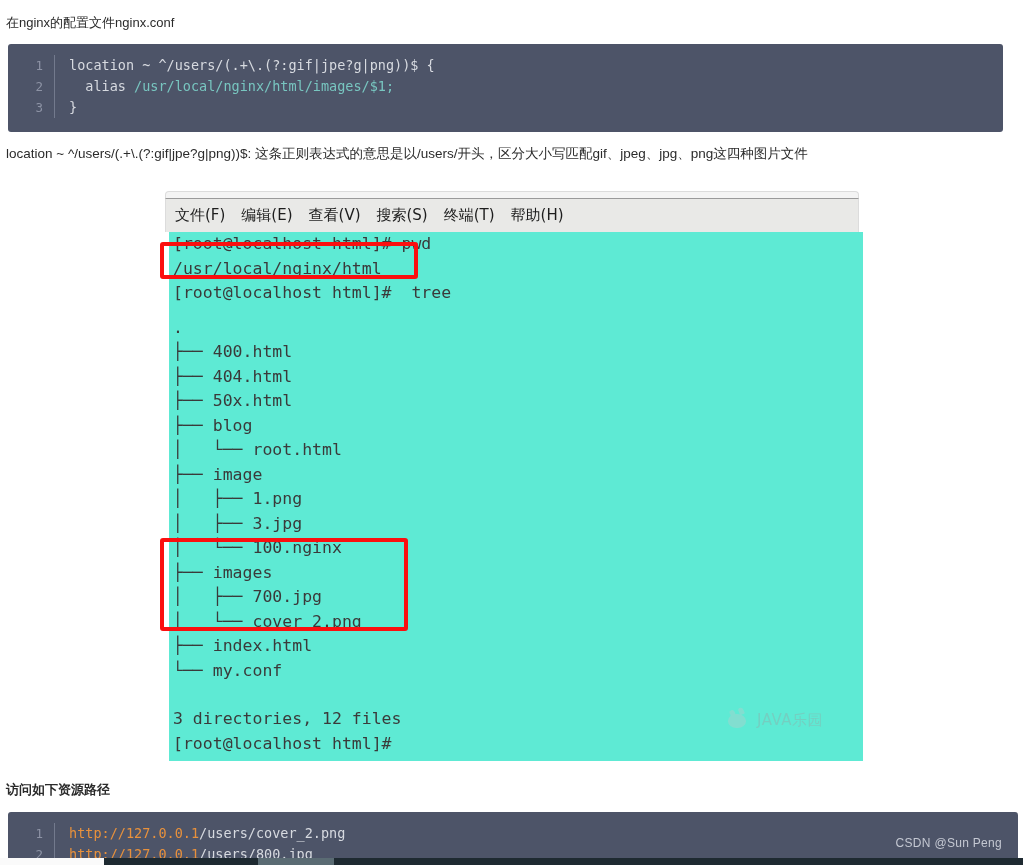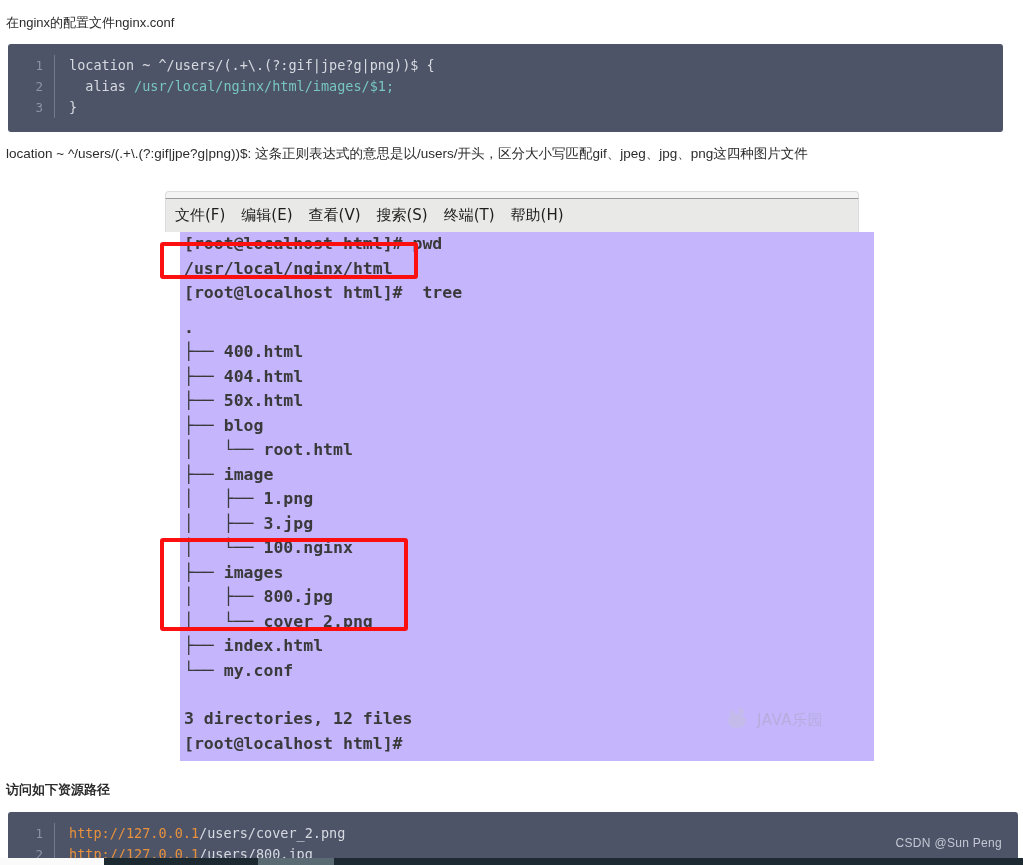--- a/index.html
+++ b/index.html
@@ -122,26 +122,25 @@
   }
   .menu-item {
     font-size: 15px;
     color: #1d1d1d;
     margin-right: 16px;
     font-family: "DejaVu Sans", sans-serif;
     white-space: nowrap;
   }
   .term-body {
     position: absolute;
-    left: 15px; top: 41px;
+    left: 4px; top: 41px;
     width: 694px;
     height: 529px;
-    background: #c4b5fd;
+    background: #5eead4;
     padding: 0;
-    font-weight: bold;
   }
   .tline {
     font-family: "DejaVu Sans Mono", "Liberation Mono", monospace;
     font-size: 16.5px;
     line-height: 24.5px;
     color: #3a3a3a;
     white-space: pre;
     padding-left: 4px;
   }
   .tspacer { height: 24px; }
@@ -278,21 +277,21 @@
       <div class="tline">├── 400.html</div>
       <div class="tline">├── 404.html</div>
       <div class="tline">├── 50x.html</div>
       <div class="tline">├── blog</div>
       <div class="tline">│   └── root.html</div>
       <div class="tline">├── image</div>
       <div class="tline">│   ├── 1.png</div>
       <div class="tline">│   ├── 3.jpg</div>
       <div class="tline">│   └── 100.nginx</div>
       <div class="tline">├── images</div>
-      <div class="tline">│   ├── 800.jpg</div>
+      <div class="tline">│   ├── 700.jpg</div>
       <div class="tline">│   └── cover_2.png</div>
       <div class="tline">├── index.html</div>
       <div class="tline">└── my.conf</div>
       <div class="tspacer"></div>
       <div class="tline">3 directories, 12 files</div>
       <div class="tline">[root@localhost html]#</div>
     </div>
   </div>
 
   <div class="redbox" id="redbox-pwd"></div>

